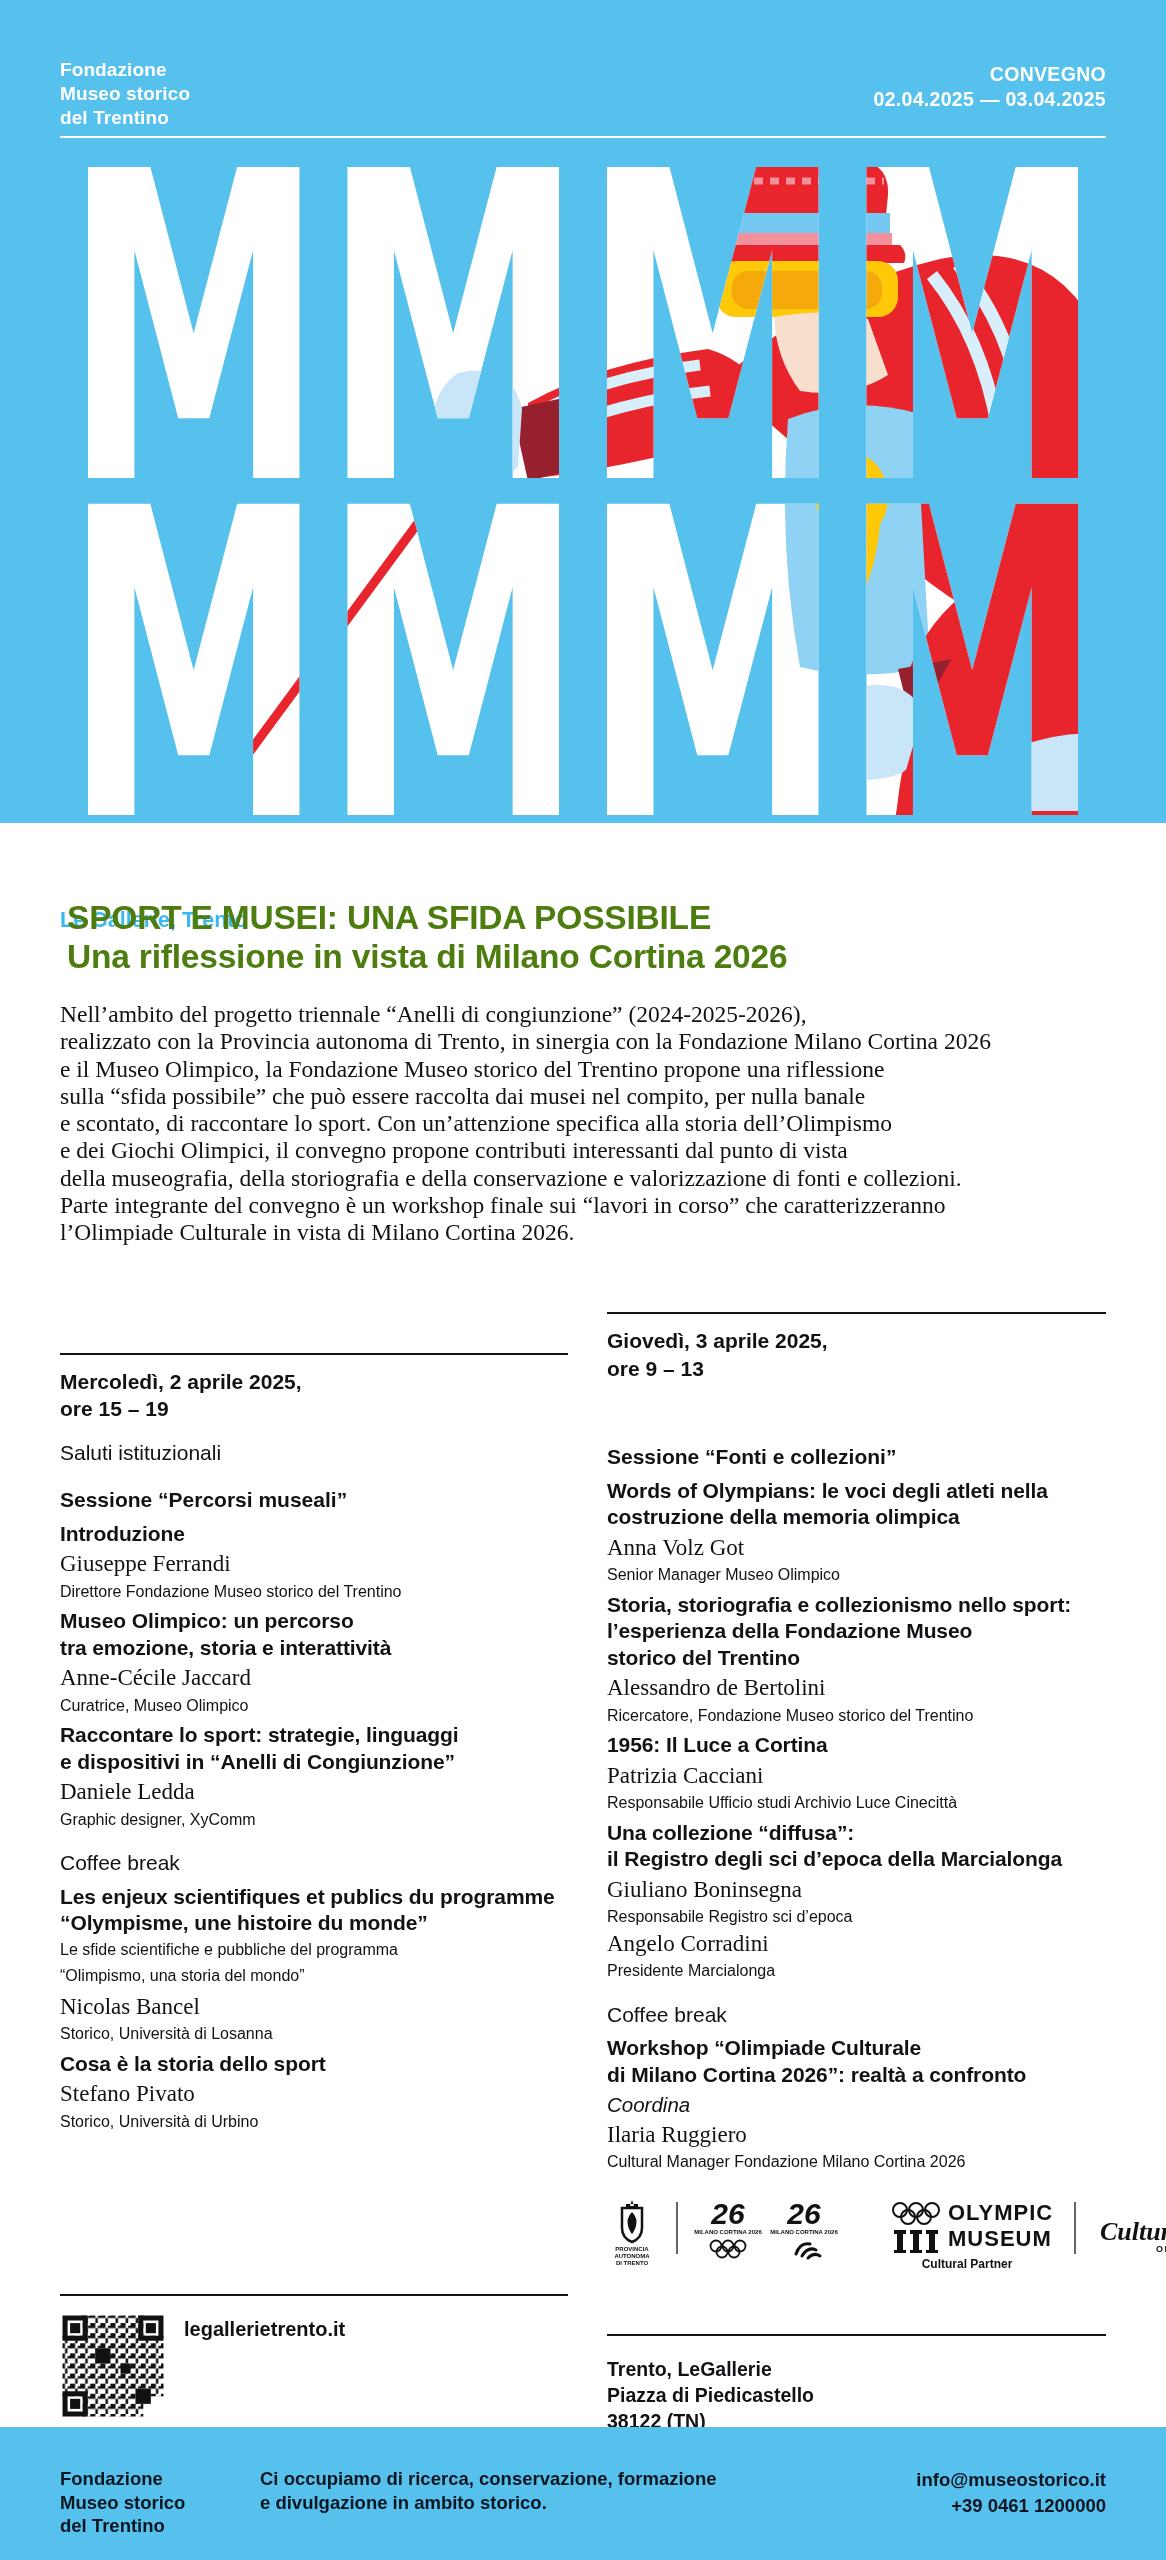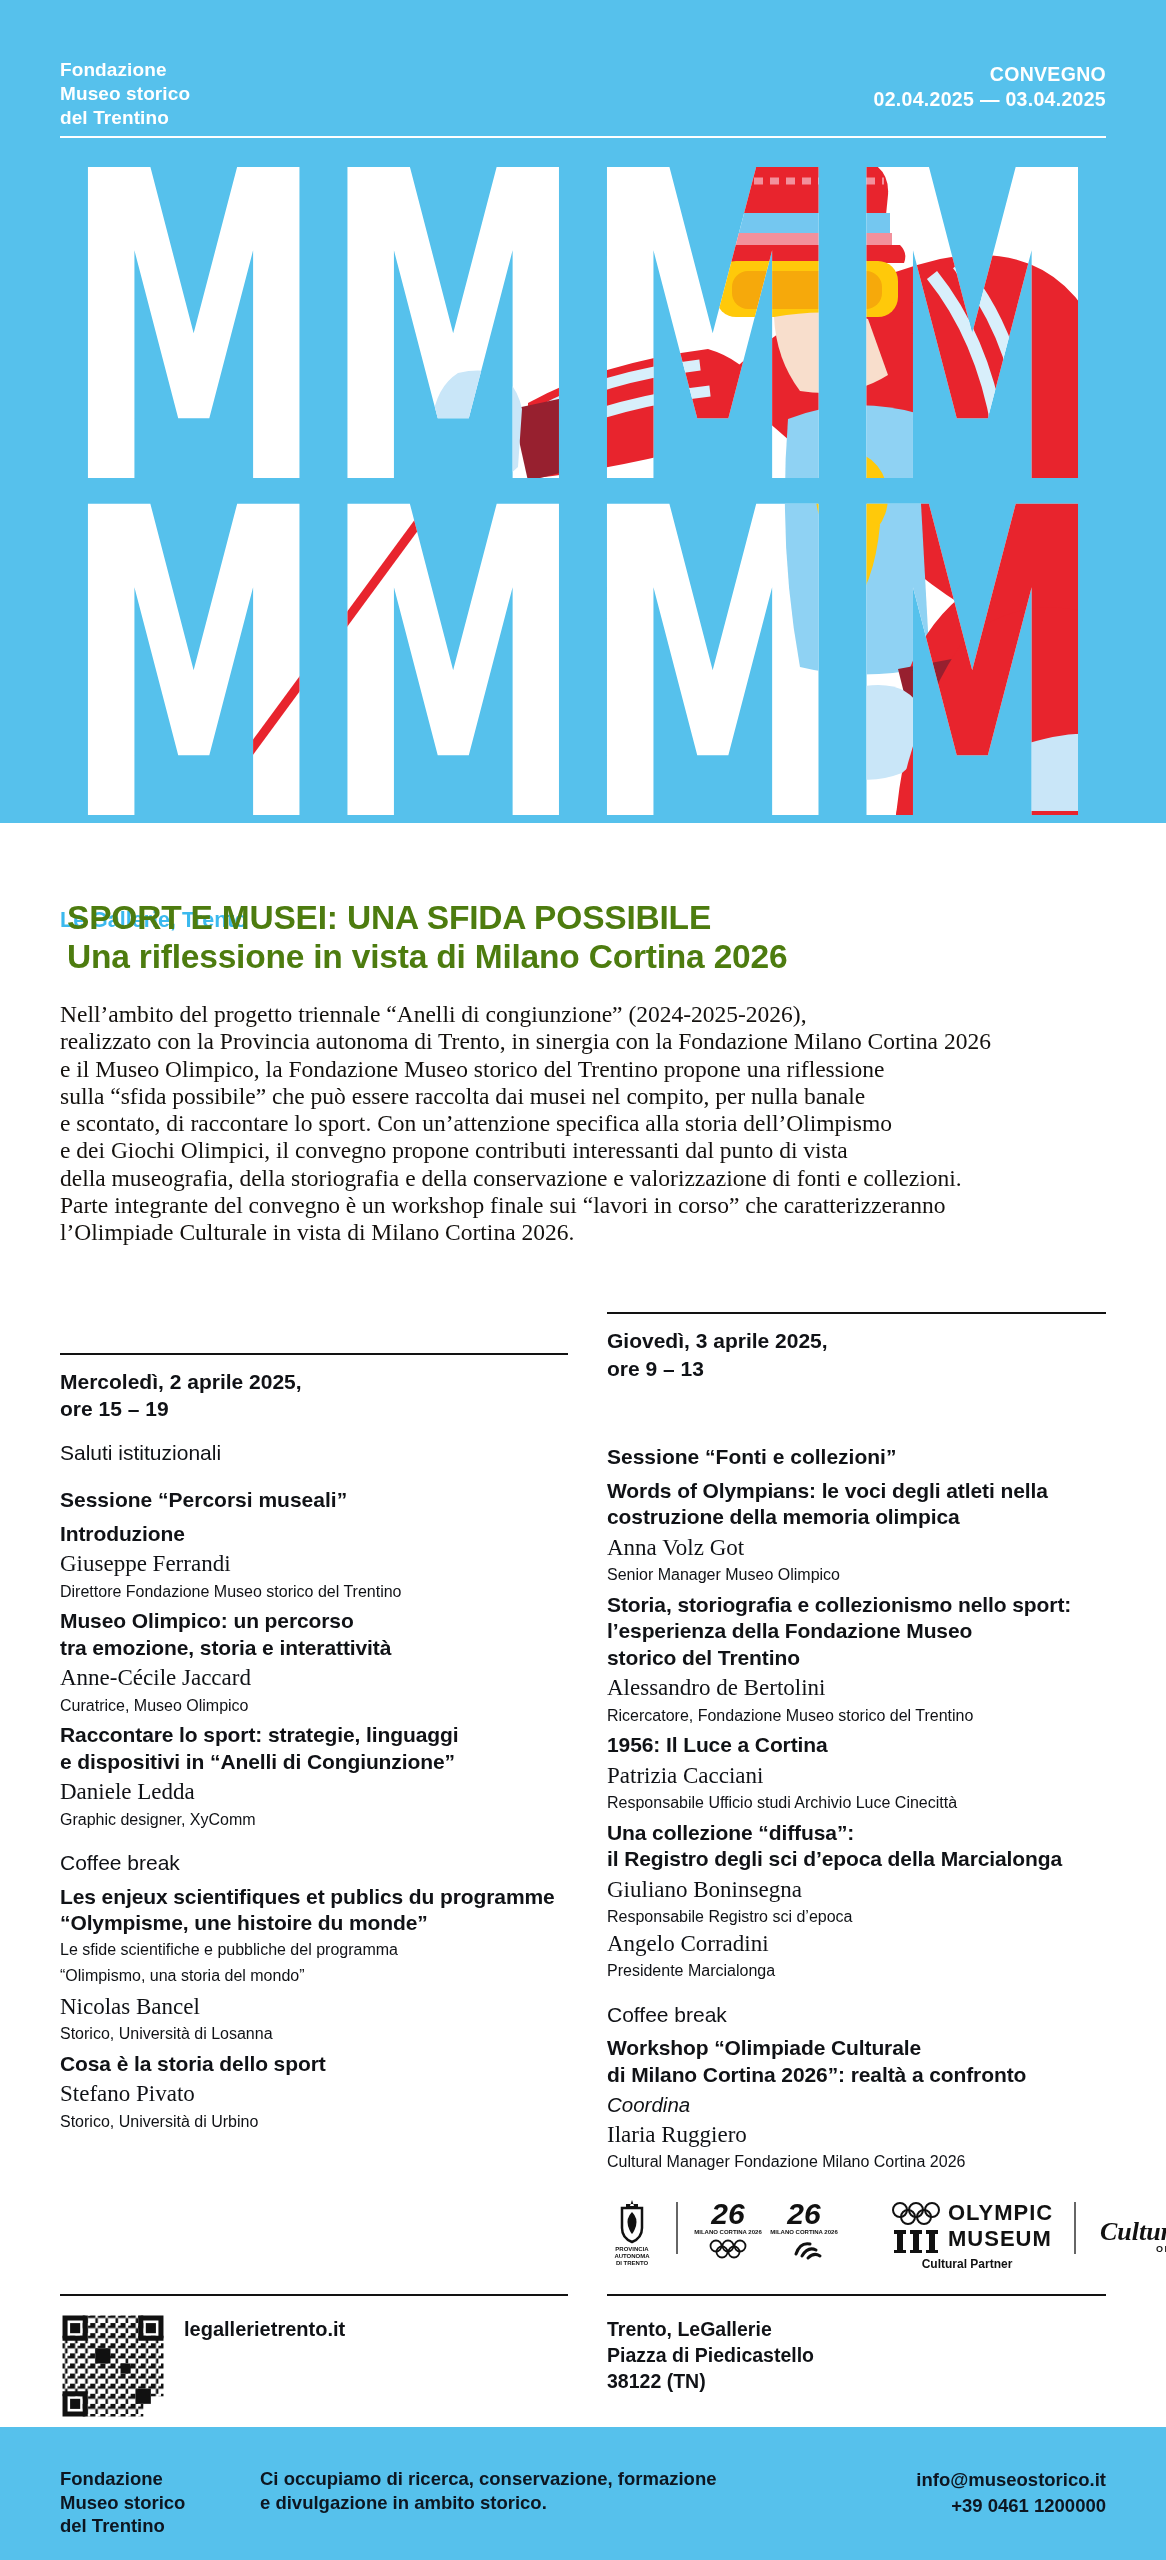--- a/index.html
+++ b/index.html
@@ -52,21 +52,21 @@
   .trole{font-size:16px;line-height:19.5px;margin-top:5px;}
 
   
   .logos{position:absolute;left:600px;top:2198px;height:76px;display:flex;align-items:flex-start;}
   .logos svg{display:block;}
 
   
   .linkrow{position:absolute;left:60px;top:2294px;width:1046px;display:flex;}
   .lcol{border-top:2px solid #121212;box-sizing:border-box;position:relative;}
   .lcol-left{width:508px;margin-right:39px;height:170px;}
-  .lcol-right{width:499px;}
+  .lcol-right{width:499px;margin-top:40px;}
   .qr{position:absolute;left:0;top:17px;}
   .qrlabel{position:absolute;left:124px;top:22px;font-size:20px;font-weight:bold;}
   .addr{padding-top:20px;font-size:19.5px;line-height:26px;font-weight:bold;}
 
   
   .footer{position:absolute;left:0;top:2427px;width:1166px;height:133px;background:var(--blue);color:#0D1621;}
   .fbrand{position:absolute;left:60px;top:40px;font-size:18.5px;line-height:23.5px;font-weight:bold;}
   .fmission{position:absolute;left:260px;top:40px;font-size:18.5px;line-height:24px;font-weight:bold;}
   .fsite{position:absolute;left:260px;top:100px;font-size:18.5px;font-weight:normal;margin-top:48px;}
   .fcontact{position:absolute;right:60px;top:40px;text-align:right;font-size:18.5px;line-height:26px;font-weight:bold;}

